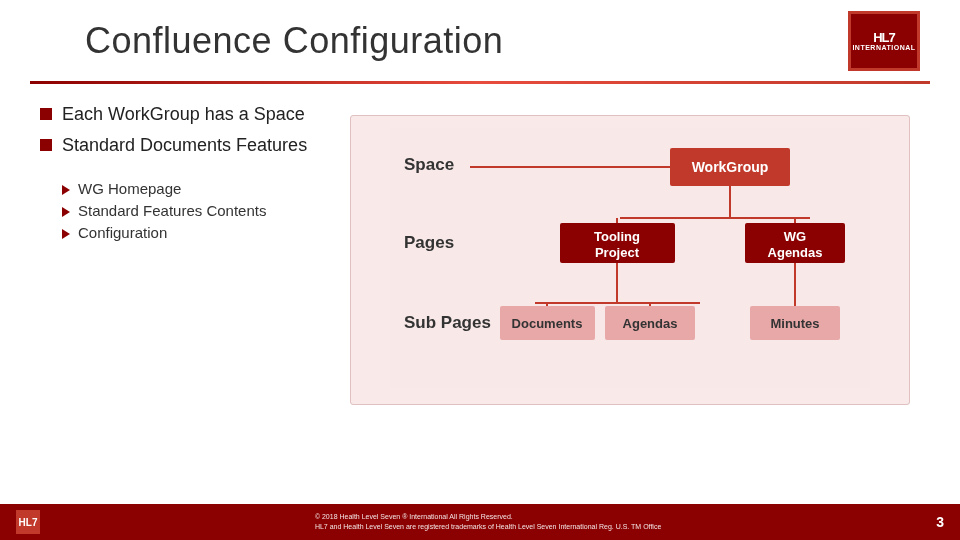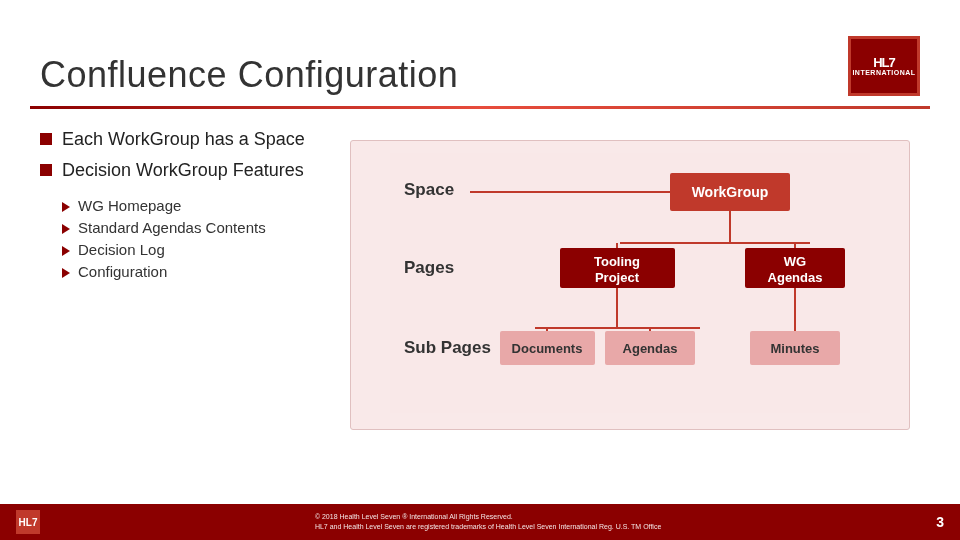--- a/index.html
+++ b/index.html
@@ -13,24 +13,25 @@
     }
     .slide {
       width: 960px;
       height: 540px;
       background: #fff;
       padding: 0;
       position: relative;
     }
     
     .header {
-      padding: 36px 40px 10px 40px;
-      display: flex;
-      align-items: flex-end;
+      padding: 11px 40px 10px 40px;
+      display: flex;
+      align-items: center;
       justify-content: space-between;
+      margin-left: 45px;
     }
     .title {
       font-size: 36px;
       font-weight: 300;
       color: #333;
       letter-spacing: 0.5px;
     }
     .logo-box {
       width: 72px;
       height: 60px;
@@ -84,21 +85,21 @@
       margin-right: 10px;
       margin-top: 4px;
       flex-shrink: 0;
     }
     .bullet-text {
       font-size: 18px;
       color: #222;
       font-weight: 500;
     }
     .sub-bullets {
-      margin-top: 16px;
+      margin-top: 24px;
       margin-left: 22px;
     }
     .sub-bullet-item {
       display: flex;
       align-items: flex-start;
       margin-bottom: 5px;
     }
     .arrow-icon {
       width: 0;
       height: 0;
@@ -185,35 +186,31 @@
 
     <div class="left-panel">
 
       <div class="bullet-item">
         <div class="bullet-square"></div>
         <span class="bullet-text">Each WorkGroup has a Space</span>
       </div>
 
       <div class="bullet-item">
         <div class="bullet-square"></div>
-        <span class="bullet-text">Decision WorkGroup Features</span>
+        <span class="bullet-text">Standard Documents Features</span>
       </div>
 
       <div class="sub-bullets">
         <div class="sub-bullet-item">
           <div class="arrow-icon"></div>
           <span class="sub-bullet-text">WG Homepage</span>
         </div>
         <div class="sub-bullet-item">
           <div class="arrow-icon"></div>
-          <span class="sub-bullet-text">Standard Agendas Contents</span>
-        </div>
-        <div class="sub-bullet-item">
-          <div class="arrow-icon"></div>
-          <span class="sub-bullet-text">Decision Log</span>
+          <span class="sub-bullet-text">Standard Features Contents</span>
         </div>
         <div class="sub-bullet-item">
           <div class="arrow-icon"></div>
           <span class="sub-bullet-text">Configuration</span>
         </div>
       </div>
     </div>
 
     <div class="right-panel">
       <div class="diagram">

